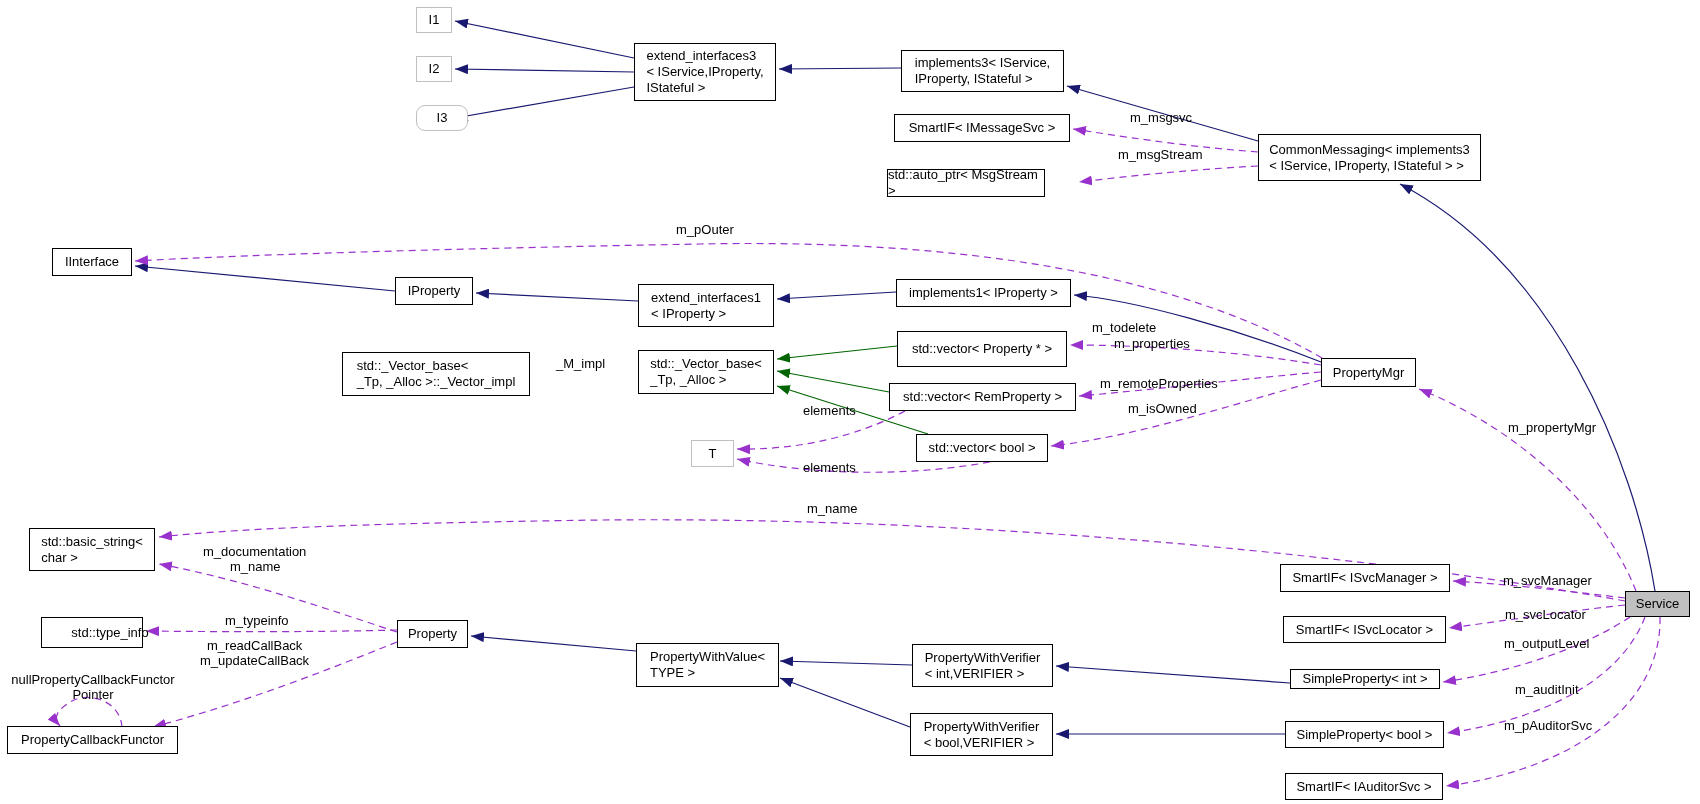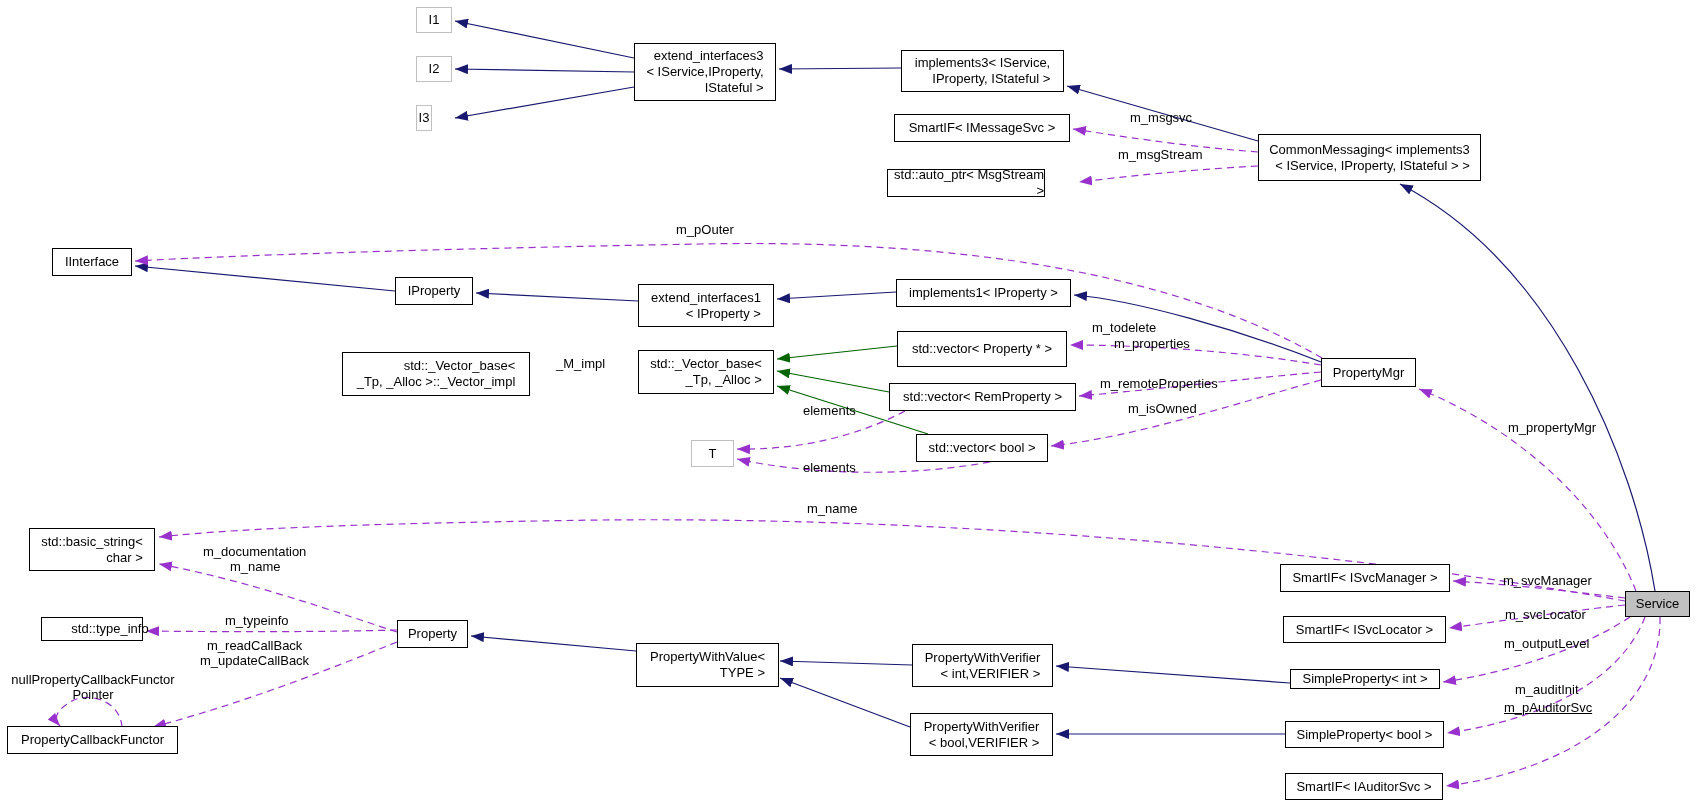--- a/index.html
+++ b/index.html
@@ -4,21 +4,21 @@
 <style>
   html,body{margin:0;padding:0;background:#ffffff;}
   #stage{position:relative;width:1700px;height:804px;background:#ffffff;overflow:hidden;
          font-family:"Liberation Sans", sans-serif;}
   #edge-layer{position:absolute;left:0;top:0;width:1700px;height:804px;}
   .edge{fill:none;stroke-width:1.2px;}
   .edge.inheritance{stroke:#191970;}
   .edge.protected{stroke:#006400;}
   .edge.usage{stroke:#9932cc;stroke-dasharray:7 5;}
   .node{position:absolute;display:flex;align-items:center;justify-content:center;
-        text-align:right;background:#ffffff;border:1px solid #000000;
+        text-align:left;background:#ffffff;border:1px solid #000000;
         font-size:13px;line-height:16px;color:#000;white-space:pre-line;
         box-sizing:border-box;cursor:default;}
   .node.template{border-color:#c0c0c0;}
   .node.selected{background:#c0c0c0;}
   .edge-label{position:absolute;font-size:13px;line-height:15px;color:#000;
               white-space:pre-line;pointer-events:none;}
   .edge-label.center{text-align:center;}
 </style>
 </head>
 <body>
@@ -72,21 +72,21 @@
         <path d="M 1625,598 C 1560,590 1505,584 1453,581" class="edge usage" marker-end="url(#arrow-usage)"></path>
         <path d="M 1625,605 C 1560,612 1510,620 1449,628" class="edge usage" marker-end="url(#arrow-usage)"></path>
         <path d="M 1630,617 C 1580,650 1510,672 1443,682" class="edge usage" marker-end="url(#arrow-usage)"></path>
         <path d="M 1645,617 C 1620,682 1540,720 1447,733" class="edge usage" marker-end="url(#arrow-usage)"></path>
         <path d="M 1660,617 C 1662,712 1560,772 1446,786" class="edge usage" marker-end="url(#arrow-usage)"></path>
       </g>
   </svg>
   <div id="node-layer">
       <div class="node template" style="left: 416px; top: 7px; width: 36px; height: 26px;">I1</div>
       <div class="node template" style="left: 416px; top: 56px; width: 36px; height: 26px;">I2</div>
-      <div class="node template" style="left: 416px; top: 105px; width: 16px; height: 26px;">I3</div>
+      <div class="node template" style="left: 416px; top: 105px; width: 52px; height: 26px; border-radius: 9px;">I3</div>
       <div class="node" style="left: 634px; top: 43px; width: 142px; height: 58px;">extend_interfaces3
 &lt; IService,IProperty,
 IStateful &gt;</div>
       <div class="node" style="left: 901px; top: 50px; width: 163px; height: 42px;">implements3&lt; IService,
 IProperty, IStateful &gt;</div>
       <div class="node" style="left: 894px; top: 114px; width: 176px; height: 28px;">SmartIF&lt; IMessageSvc &gt;</div>
       <div class="node" style="left: 887px; top: 169px; width: 158px; height: 28px;">std::auto_ptr&lt; MsgStream &gt;</div>
       <div class="node" style="left: 1258px; top: 134px; width: 223px; height: 47px;">CommonMessaging&lt; implements3
 &lt; IService, IProperty, IStateful &gt; &gt;</div>
       <div class="node" style="left: 52px; top: 248px; width: 80px; height: 28px;">IInterface</div>
@@ -98,21 +98,21 @@
 _Tp, _Alloc &gt;::_Vector_impl</div>
       <div class="node" style="left: 638px; top: 350px; width: 136px; height: 44px;">std::_Vector_base&lt;
 _Tp, _Alloc &gt;</div>
       <div class="node" style="left: 897px; top: 331px; width: 170px; height: 36px;">std::vector&lt; Property * &gt;</div>
       <div class="node" style="left: 889px; top: 383px; width: 187px; height: 28px;">std::vector&lt; RemProperty &gt;</div>
       <div class="node" style="left: 916px; top: 434px; width: 132px; height: 28px;">std::vector&lt; bool &gt;</div>
       <div class="node template" style="left: 691px; top: 440px; width: 43px; height: 27px;">T</div>
       <div class="node" style="left: 1321px; top: 358px; width: 95px; height: 29px;">PropertyMgr</div>
       <div class="node" style="left: 29px; top: 528px; width: 126px; height: 43px;">std::basic_string&lt;
 char &gt;</div>
-      <div class="node" style="left: 41px; top: 617px; width: 102px; height: 24px; padding-left: 36px;">std::type_info</div>
+      <div class="node" style="left: 41px; top: 617px; width: 102px; height: 31px; padding-left: 36px;">std::type_info</div>
       <div class="node" style="left: 397px; top: 620px; width: 71px; height: 28px;">Property</div>
       <div class="node" style="left: 7px; top: 726px; width: 171px; height: 28px;">PropertyCallbackFunctor</div>
       <div class="node" style="left: 636px; top: 643px; width: 143px; height: 44px;">PropertyWithValue&lt;
 TYPE &gt;</div>
       <div class="node" style="left: 912px; top: 644px; width: 141px; height: 43px;">PropertyWithVerifier
 &lt; int,VERIFIER &gt;</div>
       <div class="node" style="left: 910px; top: 713px; width: 143px; height: 43px;">PropertyWithVerifier
 &lt; bool,VERIFIER &gt;</div>
       <div class="node" style="left: 1280px; top: 564px; width: 170px; height: 28px;">SmartIF&lt; ISvcManager &gt;</div>
       <div class="node" style="left: 1283px; top: 616px; width: 163px; height: 27px;">SmartIF&lt; ISvcLocator &gt;</div>
@@ -138,15 +138,15 @@
       <div class="edge-label" style="left: 225px; top: 613px;">m_typeinfo</div>
       <div class="edge-label" style="left: 207px; top: 638px;">m_readCallBack</div>
       <div class="edge-label" style="left: 200px; top: 653px;">m_updateCallBack</div>
       <div class="edge-label center" style="left: 5px; top: 672px; width: 176px;">nullPropertyCallbackFunctor
 Pointer</div>
       <div class="edge-label" style="left: 1508px; top: 420px;">m_propertyMgr</div>
       <div class="edge-label" style="left: 1503px; top: 573px;">m_svcManager</div>
       <div class="edge-label" style="left: 1505px; top: 607px;">m_svcLocator</div>
       <div class="edge-label" style="left: 1504px; top: 636px;">m_outputLevel</div>
       <div class="edge-label" style="left: 1515px; top: 682px;">m_auditInit</div>
-      <div class="edge-label" style="left: 1504px; top: 700px; text-decoration: underline;">m_pAuditorSvc</div>
+      <div class="edge-label" style="left: 1504px; top: 718px;">m_pAuditorSvc</div>
     </div>
 </div>
 
 </body></html>

